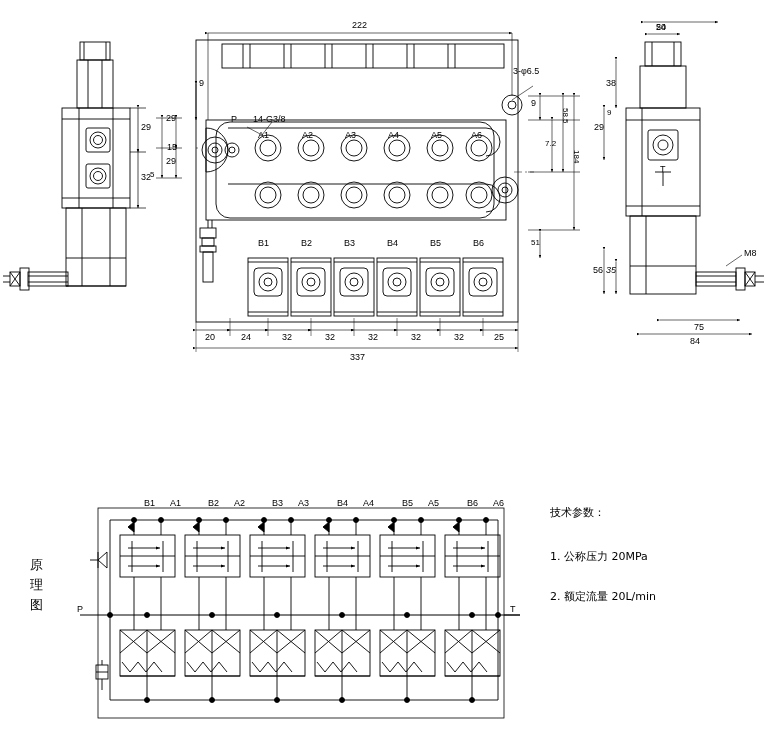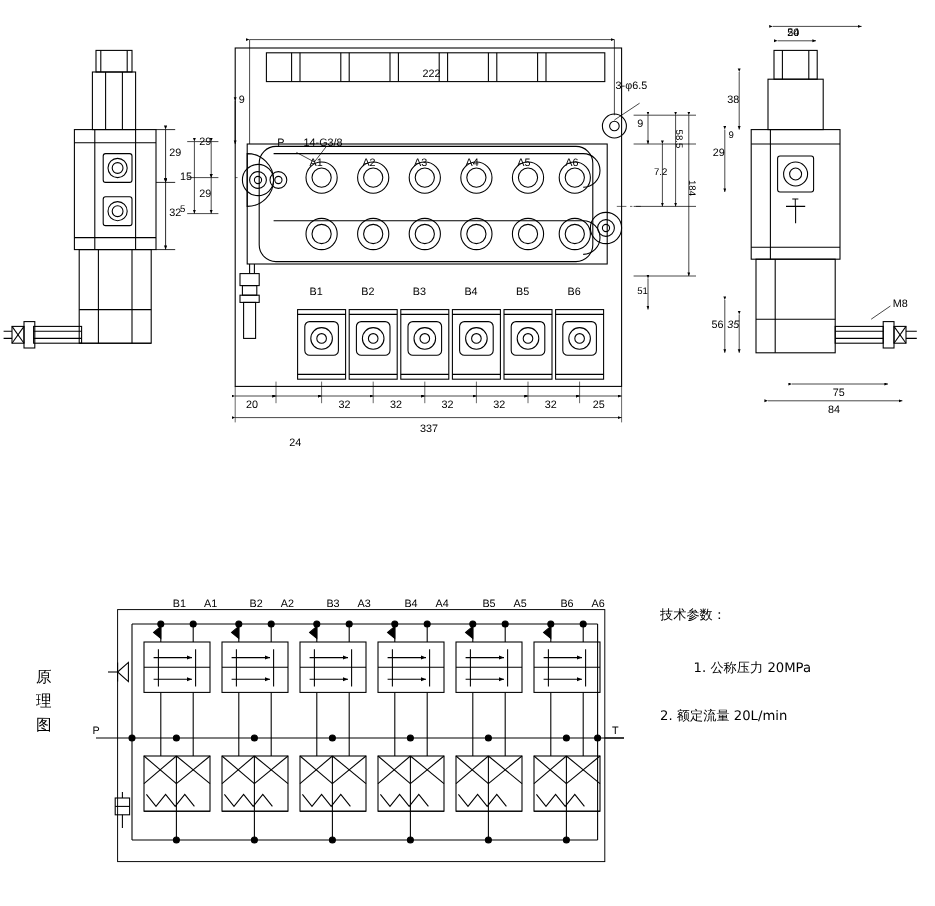--- a/index.html
+++ b/index.html
@@ -488,25 +488,25 @@
         <circle cx="110" cy="615" r="2.5" fill="#000"></circle>
         <circle cx="498" cy="615" r="2.5" fill="#000"></circle>
         <line x1="504" y1="615" x2="520" y2="615"></line>
       </g>
     </g>
   </svg>
 
   <div class="lbl" style="left:141px;top:122px;">29</div>
   <div class="lbl" style="left:141px;top:172px;">32</div>
 
-  <div class="lbl" style="left:352px;top:20px;margin-top:36px;">222</div>
+  <div class="lbl" style="left:352px;top:20px;">222</div>
   <div class="lbl" style="left:350px;top:352px;">337</div>
   <div class="lbl" style="left:199px;top:78px;">9</div>
   <div class="lbl" style="left:166px;top:113px;">29</div>
-  <div class="lbl" style="left:150px;top:142px;">15</div>
+  <div class="lbl" style="left:167px;top:142px;">15</div>
   <div class="lbl" style="left:166px;top:156px;">29</div>
   <div class="lbl sm" style="left:150px;top:170px;">5</div>
 
   <div class="lbl" style="left:531px;top:98px;">9</div>
   <div class="lbl sm" style="left:545px;top:139px;">7.2</div>
   <div class="lbl sm vert" style="left:570px;top:108px;transform:rotate(90deg);">58.5</div>
   <div class="lbl sm vert" style="left:581px;top:150px;transform:rotate(90deg);">184</div>
   <div class="lbl sm" style="left:531px;top:238px;">51</div>
 
   <div class="lbl" style="left:513px;top:66px;">3-φ6.5</div>
@@ -521,21 +521,21 @@
   <div class="lbl" style="left:471px;top:130px;">A6</div>
 
   <div class="lbl" style="left:258px;top:238px;">B1</div>
   <div class="lbl" style="left:301px;top:238px;">B2</div>
   <div class="lbl" style="left:344px;top:238px;">B3</div>
   <div class="lbl" style="left:387px;top:238px;">B4</div>
   <div class="lbl" style="left:430px;top:238px;">B5</div>
   <div class="lbl" style="left:473px;top:238px;">B6</div>
 
   <div class="lbl" style="left:205px;top:332px;">20</div>
-  <div class="lbl" style="left:241px;top:332px;margin-top:32px;">24</div>
+  <div class="lbl" style="left:241px;top:332px;">24</div>
   <div class="lbl" style="left:282px;top:332px;">32</div>
   <div class="lbl" style="left:325px;top:332px;">32</div>
   <div class="lbl" style="left:368px;top:332px;">32</div>
   <div class="lbl" style="left:411px;top:332px;">32</div>
   <div class="lbl" style="left:454px;top:332px;">32</div>
   <div class="lbl" style="left:494px;top:332px;">25</div>
 
   <div class="lbl" style="left:656px;top:10px;margin-top:12px;">54</div>
   <div class="lbl" style="left:656px;top:22px;text-align:right;">20</div>
   <div class="lbl" style="left:606px;top:78px;">38</div>
@@ -562,16 +562,16 @@
   <div class="lbl" style="left:272px;top:498px;">B3</div>
   <div class="lbl" style="left:298px;top:498px;">A3</div>
   <div class="lbl" style="left:337px;top:498px;">B4</div>
   <div class="lbl" style="left:363px;top:498px;">A4</div>
   <div class="lbl" style="left:402px;top:498px;">B5</div>
   <div class="lbl" style="left:428px;top:498px;">A5</div>
   <div class="lbl" style="left:467px;top:498px;">B6</div>
   <div class="lbl" style="left:493px;top:498px;">A6</div>
 
   <div class="lbl cn" style="left:550px;top:508px;">技术参数：</div>
-  <div class="lbl cn" style="left:578px;top:552px;">1. 公称压力   20MPa</div>
+  <div class="lbl cn" style="left:550px;top:552px;">1. 公称压力   20MPa</div>
   <div class="lbl cn" style="left:550px;top:592px;">2. 额定流量   20L/min</div>
 
 </div>
 
 </body></html>

